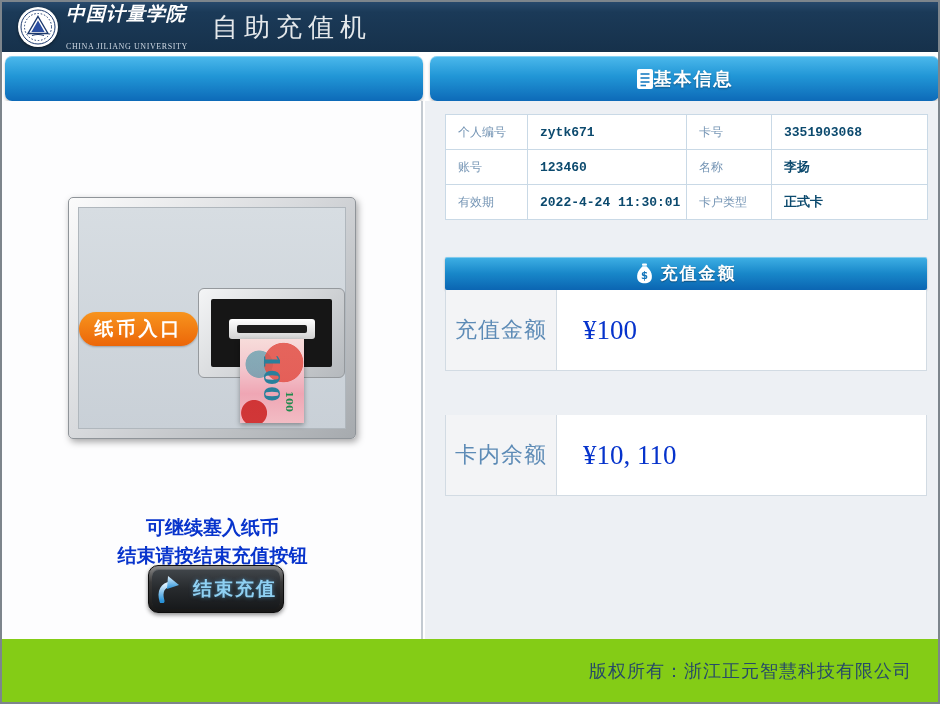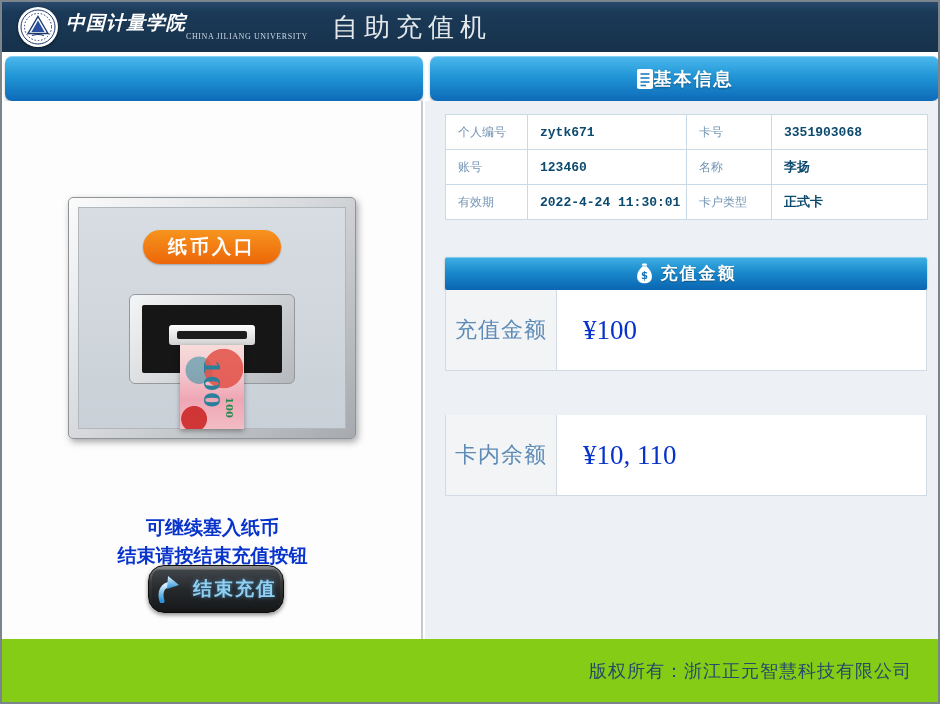--- a/index.html
+++ b/index.html
@@ -5,21 +5,21 @@
   * { margin:0; padding:0; box-sizing:border-box; }
   html,body { width:940px; height:704px; background:#dfe3e8; font-family:"Liberation Sans","DejaVu Sans",sans-serif; }
   .page { position:relative; width:940px; height:704px; background:#ffffff; border:2px solid #7d858c; overflow:hidden; }
 
   
   .header { position:absolute; left:0; top:0; width:936px; height:50px;
     background:linear-gradient(180deg,#28496c 0%,#1b3a58 20%,#16314b 100%);
     display:flex; align-items:center; padding-left:16px; }
   .logo-circle { width:40px; height:40px; border-radius:50%; background:#ffffff; flex:0 0 auto;
     display:flex; align-items:center; justify-content:center; box-shadow:0 1px 3px rgba(0,0,0,.5); }
-  .uni-names { margin-left:8px; display:flex; flex-direction:row; line-height:1; }
+  .uni-names { margin-left:8px; display:flex; flex-direction:column; line-height:1; }
   .uni-cn { font-family:"Liberation Serif","DejaVu Serif",serif; font-style:italic; font-weight:bold;
     color:#ffffff; font-size:19px; letter-spacing:1px; }
   .uni-en { font-family:"Liberation Serif","DejaVu Serif",serif; color:#cdd7e2; font-size:8px;
     letter-spacing:0.6px; margin-top:20px; }
   .app-title { color:#e4e8eb; font-size:26px; letter-spacing:6px; margin-left:24px; }
 
   
   .bar { position:absolute; top:54px; height:45px; border-radius:7px;
     background:linear-gradient(180deg,#4cb9ec 0%,#2196d6 45%,#0d6ab8 100%);
     box-shadow:inset 0 1px 0 rgba(255,255,255,.35), 0 2px 3px rgba(0,0,0,.25);
@@ -34,21 +34,21 @@
     background:#fdfdfe; border-right:2px solid #c3cad1; }
   .right-panel { position:absolute; left:423px; top:99px; width:513px; height:538px;
     background:#edf0f4; }
 
   
   .machine { position:absolute; left:66px; top:96px; width:288px; height:242px;
     background:linear-gradient(135deg,#fbfbfb 0%,#d8dadd 45%,#a6aaae 100%);
     border:1px solid #8f9499; border-radius:5px; padding:9px;
     box-shadow:2px 3px 7px rgba(0,0,0,.35); }
   .machine-inner { width:100%; height:100%; background:linear-gradient(180deg,#d7dde2 0%,#c9d0d7 100%);
-    border:1px solid #b0b7bd; display:flex; flex-direction:column; align-items:center; }
+    border:1px solid #b0b7bd; display:flex; flex-direction:row; align-items:center; }
   .slot-pill { margin-top:22px; width:138px; height:34px; border-radius:17px;
     background:linear-gradient(180deg,#f7941e 0%,#ec6608 100%);
     color:#ffffff; font-size:19px; font-weight:bold; letter-spacing:3px;
     display:flex; align-items:center; justify-content:center;
     box-shadow:0 1px 2px rgba(0,0,0,.25); }
   .slot-unit { position:relative; margin-top:30px; width:166px; height:90px;
     background:linear-gradient(135deg,#f4f5f6 0%,#b5b9bd 100%);
     border:1px solid #95999d; border-radius:6px; padding:10px 12px; }
   .slot-recess { width:100%; height:100%; background:#161616; border-radius:2px; position:relative; }
   .slot-plate { position:absolute; left:50%; top:20px; transform:translateX(-50%);
@@ -67,21 +67,21 @@
   .banknote-num { position:absolute; left:8px; top:26px; transform:rotate(90deg);
     font-family:"DejaVu Serif","Liberation Serif",serif; font-weight:bold;
     font-size:22px; color:#2a7f9b; letter-spacing:1px; }
   .banknote-num-small { position:absolute; right:4px; bottom:16px; transform:rotate(90deg);
     font-family:"DejaVu Serif",serif; font-weight:bold; font-size:10px; color:#1f8a4d; }
 
   
   .instructions { position:absolute; left:0; top:413px; width:421px; text-align:center;
     color:#0834cc; font-weight:bold; font-size:19px; line-height:28px; }
   .finish-btn { position:absolute; left:146px; top:464px; width:136px; height:48px;
-    border-radius:16px; border:1px solid #0d0d0d; padding:3px;
+    border-radius:10px; border:1px solid #0d0d0d; padding:3px;
     background:linear-gradient(180deg,#8d8d8d 0%,#3a3a3a 35%,#161616 100%);
     box-shadow:0 2px 4px rgba(0,0,0,.45); cursor:pointer; }
   .finish-btn-inner { width:100%; height:100%; border-radius:7px;
     background:linear-gradient(180deg,#41464b 0%,#272a2d 50%,#17191b 100%);
     box-shadow:inset 0 1px 0 rgba(255,255,255,.18);
     display:flex; align-items:center; justify-content:center; gap:12px; }
   .finish-btn-label { color:#8fd0f2; font-size:19px; font-weight:bold; letter-spacing:2px;
     text-shadow:0 0 4px rgba(80,170,230,.6); }
 
   

